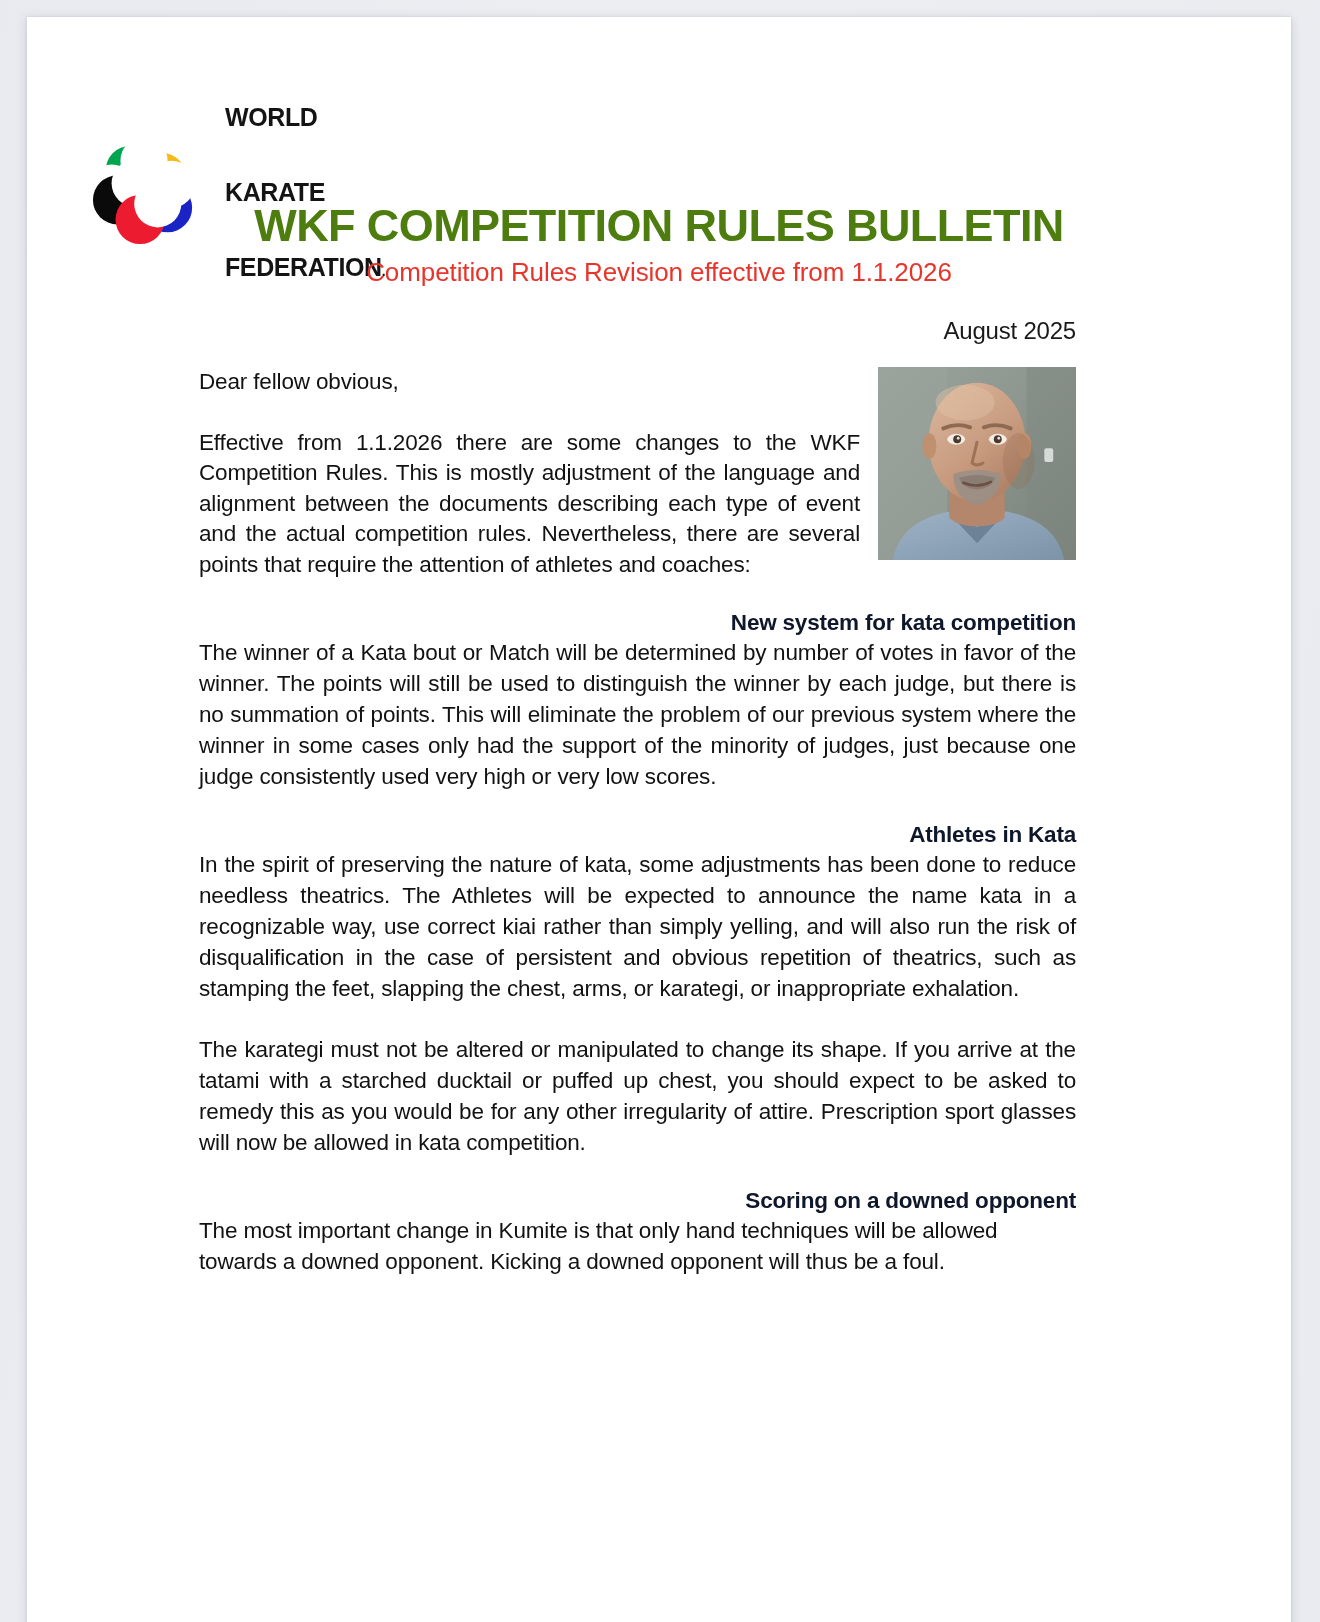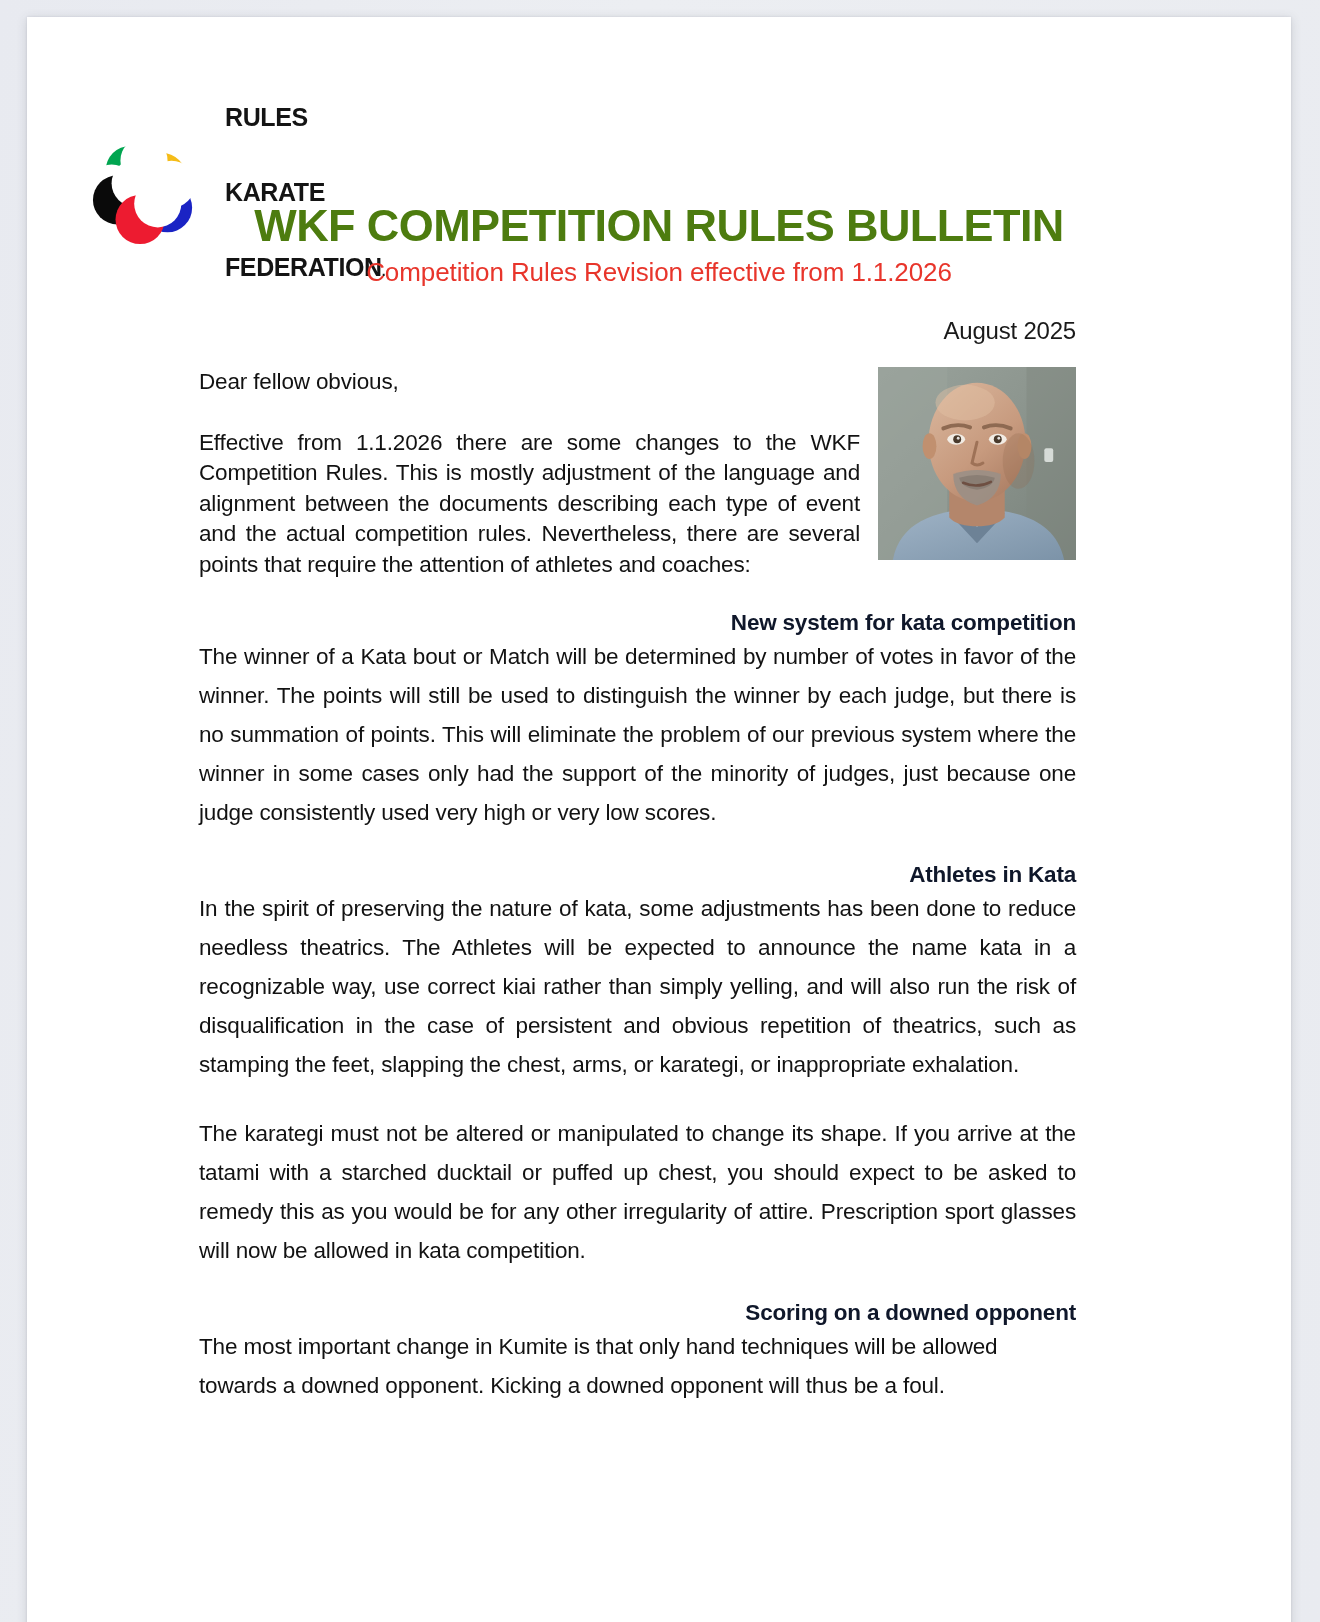--- a/index.html
+++ b/index.html
@@ -122,21 +122,21 @@
     margin: 0 0 1px 0;
     font-size: 22.5px;
     font-weight: bold;
     color: #0f172a;
     letter-spacing: -0.2px;
     text-align: right;
   }
   .section p {
     margin: 0;
     font-size: 22.5px;
-    line-height: 39px;
+    line-height: 31px;
     color: #121212;
     text-align: justify;
     letter-spacing: -0.15px;
   }
   .section p:last-child { text-align: justify; }
   .section p.lastpara { text-align: left; }
 </style>
 </head>
 <body>
 
@@ -170,21 +170,21 @@
         <g>
           <circle cx="56" cy="80" r="25" fill="#ed1b30"></circle>
           <circle cx="74" cy="64" r="24" fill="#ffffff"></circle>
         </g>
 
         <g>
           <path d="M46 5 A25 25 0 0 1 71 30 A25 25 0 0 1 46 55 A25 25 0 0 1 21 30 A25 25 0 0 1 46 5 Z" fill="#00a550" clip-path="none" opacity="0"></path>
         </g>
       </svg>
       <div class="logo-word">
-        <div>RULES</div>
+        <div>WORLD</div>
         <div>KARATE</div>
         <div><span>FEDERATION</span><span class="reg">.</span></div>
       </div>
     </div>
 
     <div class="title">WKF COMPETITION RULES BULLETIN</div>
     <div class="subtitle">Competition Rules Revision effective from 1.1.2026</div>
 
     <div class="content">
 

